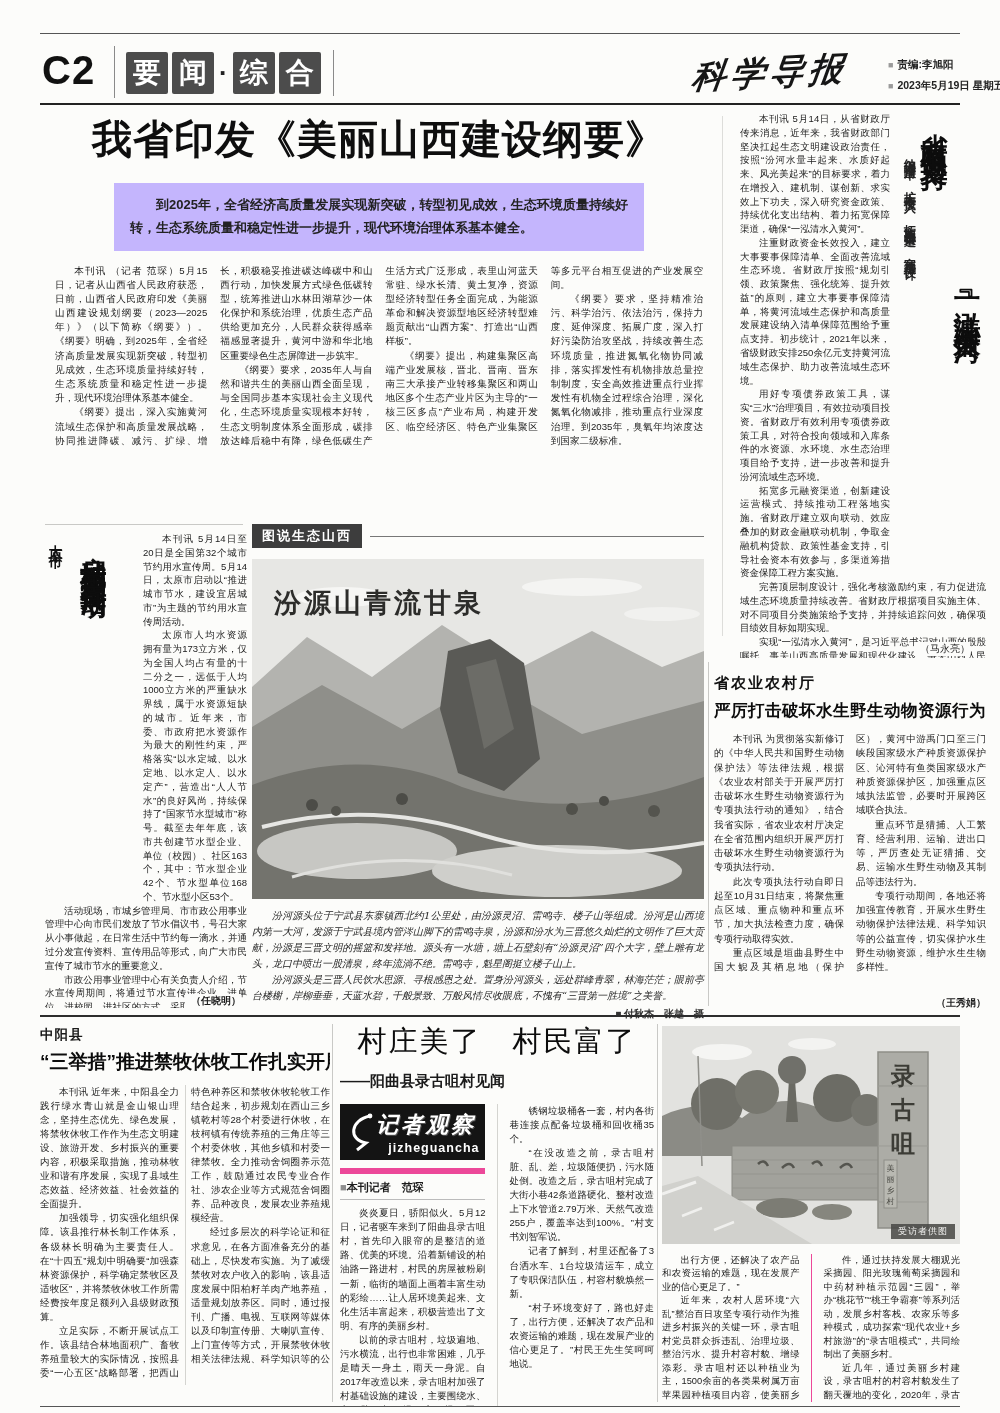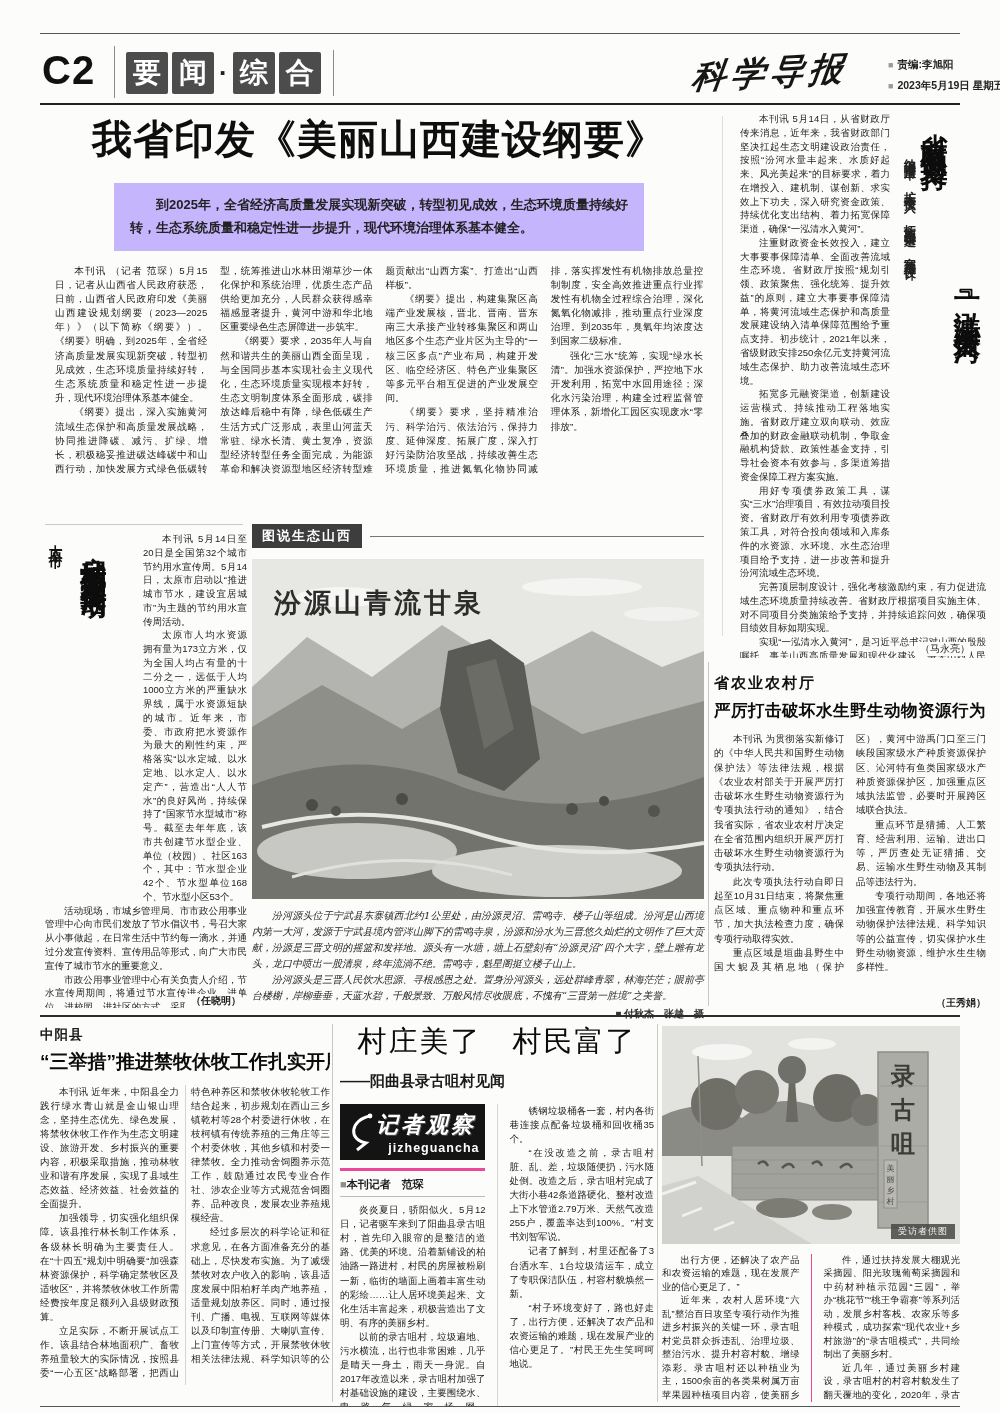--- a/index.html
+++ b/index.html
@@ -85,21 +85,21 @@
   #village{position:absolute;left:340px;top:1022px;width:314px;height:384px;overflow:hidden;}
   #village .headline{text-align:center;font-size:29px;font-weight:400;letter-spacing:2px;white-space:nowrap;color:#0c0c0c;}
   #village .subhead{font-size:15px;font-weight:600;margin-top:10px;color:#1a1a1a;}
   .vg-cols{display:flex;gap:12px;margin-top:13px;}
   .vg-col{width:151px;font-size:9.5px;line-height:1.48;text-align:justify;}
   .vg-col.b{border-left:1px solid #d4d4d0;padding-left:11px;width:150px;}
   .logo{width:100%;height:56px;background:#141414;position:relative;color:#fff;overflow:hidden;}
   .logo-cn{position:absolute;left:36px;top:5px;font-size:22px;font-weight:900;font-style:italic;letter-spacing:3px;text-shadow:1px 1px 0 #555;}
   .logo-py{position:absolute;right:6px;bottom:3px;font-size:12.5px;font-weight:bold;letter-spacing:1px;}
   .logo svg{position:absolute;left:2px;top:6px;}
-  .reporter{border-top:3px solid #ec4899;border-bottom:1px solid #bbb;margin-top:8px;margin-bottom:6px;padding:5px 0 4px;font-size:11px;font-weight:bold;}
+  .reporter{border-top:6px solid #ec4899;border-bottom:1px solid #bbb;margin-top:8px;margin-bottom:6px;padding:5px 0 4px;font-size:11px;font-weight:bold;}
   .reporter-sq{color:#8f8f8f;}
 
   
   #villagephoto{position:absolute;left:662px;top:1026px;width:298px;height:380px;overflow:hidden;}
   .photo2{position:relative;width:298px;height:218px;background:#d8d8d5;overflow:hidden;}
   .photo2-credit{position:absolute;right:5px;bottom:5px;background:rgba(70,70,68,.85);color:#f2f2f0;font-size:9px;padding:1px 7px;letter-spacing:1px;}
   .vg-cols2{display:flex;gap:12px;margin-top:10px;height:148px;overflow:hidden;}
   .vg-col2{width:142px;font-size:9.3px;line-height:1.45;text-align:justify;}
   .vg-col2.d{border-left:1px solid #ec4899;padding-left:11px;width:141px;}
 </style>
@@ -131,42 +131,41 @@
 
   <section id="lead">
     <div class="headline">我省印发《美丽山西建设纲要》</div>
     <div class="standfirst">到2025年，全省经济高质量发展实现新突破，转型初见成效，生态环境质量持续好转，生态系统质量和稳定性进一步提升，现代环境治理体系基本健全。</div>
     <div class="body">
         <p>本刊讯 （记者 范琛）5月15日，记者从山西省人民政府获悉，日前，山西省人民政府印发《美丽山西建设规划纲要（2023—2025年）》（以下简称《纲要》）。《纲要》明确，到2025年，全省经济高质量发展实现新突破，转型初见成效，生态环境质量持续好转，生态系统质量和稳定性进一步提升，现代环境治理体系基本健全。</p>
         <p>《纲要》提出，深入实施黄河流域生态保护和高质量发展战略，协同推进降碳、减污、扩绿、增长，积极稳妥推进碳达峰碳中和山西行动，加快发展方式绿色低碳转型，统筹推进山水林田湖草沙一体化保护和系统治理，优质生态产品供给更加充分，人民群众获得感幸福感显著提升，黄河中游和华北地区重要绿色生态屏障进一步筑牢。</p>
         <p>《纲要》要求，2035年人与自然和谐共生的美丽山西全面呈现，与全国同步基本实现社会主义现代化，生态环境质量实现根本好转，生态文明制度体系全面形成，碳排放达峰后稳中有降，绿色低碳生产生活方式广泛形成，表里山河蓝天常驻、绿水长清、黄土复净，资源型经济转型任务全面完成，为能源革命和解决资源型地区经济转型难题贡献出“山西方案”、打造出“山西样板”。</p>
         <p>《纲要》提出，构建集聚区高端产业发展核，晋北、晋南、晋东南三大承接产业转移集聚区和两山地区多个生态产业片区为主导的“一核三区多点”产业布局，构建开发区、临空经济区、特色产业集聚区等多元平台相互促进的产业发展空间。</p>
         <p>《纲要》要求，坚持精准治污、科学治污、依法治污，保持力度、延伸深度、拓展广度，深入打好污染防治攻坚战，持续改善生态环境质量，推进氮氧化物协同减排，落实挥发性有机物排放总量控制制度，安全高效推进重点行业挥发性有机物全过程综合治理，深化氮氧化物减排，推动重点行业深度治理。到2035年，臭氧年均浓度达到国家二级标准。</p>
-        <p>强化“三水”统筹，实现“绿水长清”。加强水资源保护，严控地下水开发利用，拓宽中水回用途径；深化水污染治理，构建全过程监督管理体系，新增化工园区实现废水“零排放”。</p>
       </div>
   </section>
 
   <div class="vrule" id="vr-lead-fin"></div>
 
   <section id="finance">
     <div class="fin-float">
       <div class="fin-kicker">
         <span>纳入保障清单</span>
         <span>扩大专债投入</span>
         <span>拓宽融资渠道</span>
         <span>完善顶层设计</span>
       </div>
       <div class="fin-title t1">省财政倾力支持</div>
       <div class="fin-title t2">『一泓清水入黄河』</div>
     </div>
     <div class="body">
         <p>本刊讯 5月14日，从省财政厅传来消息，近年来，我省财政部门坚决扛起生态文明建设政治责任，按照“汾河水量丰起来、水质好起来、风光美起来”的目标要求，着力在增投入、建机制、谋创新、求实效上下功夫，深入研究资金政策、持续优化支出结构、着力拓宽保障渠道，确保“一泓清水入黄河”。</p>
         <p>注重财政资金长效投入，建立大事要事保障清单、全面改善流域生态环境。省财政厅按照“规划引领、政策聚焦、强化统筹、提升效益”的原则，建立大事要事保障清单，将黄河流域生态保护和高质量发展建设纳入清单保障范围给予重点支持。初步统计，2021年以来，省级财政安排250余亿元支持黄河流域生态保护、助力改善流域生态环境。</p>
+        <p>用好专项债券政策工具，谋实“三水”治理项目，有效拉动项目投资。省财政厅有效利用专项债券政策工具，对符合投向领域和入库条件的水资源、水环境、水生态治理项目给予支持，进一步改善和提升汾河流域生态环境。</p>
         <p>拓宽多元融资渠道，创新建设运营模式、持续推动工程落地实施。省财政厅建立双向联动、效应叠加的财政金融联动机制，争取金融机构贷款、政策性基金支持，引导社会资本有效参与，多渠道筹措资金保障工程方案实施。</p>
-        <p>用好专项债券政策工具，谋实“三水”治理项目，有效拉动项目投资。省财政厅有效利用专项债券政策工具，对符合投向领域和入库条件的水资源、水环境、水生态治理项目给予支持，进一步改善和提升汾河流域生态环境。</p>
         <p>完善顶层制度设计，强化考核激励约束，有力促进流域生态环境质量持续改善。省财政厅根据项目实施主体、对不同项目分类施策给予支持，并持续追踪问效，确保项目绩效目标如期实现。</p>
         <p>实现“一泓清水入黄河”，是习近平总书记对山西的殷殷嘱托，事关山西高质量发展和现代化建设，事关山西人民生态福祉。要站在对党、对人民、对历史负责的高度，以时不我待的紧迫感和时时放心不下的责任感，全力推进汾河流域污染治理与生态保护，让汾河水量丰起来、水质好起来、风光美起来，确保到2025年汾河流域国考断面全部达到优良水质，真正实现“一泓清水入黄河”。</p>
       </div>
     <div class="byline">（马永亮）</div>
   </section>
 
   <div class="rule" id="r-taiyuan-top"></div>
   <section id="taiyuan">
     <div class="ty-float">
       <div class="ty-kicker">太原市</div>

